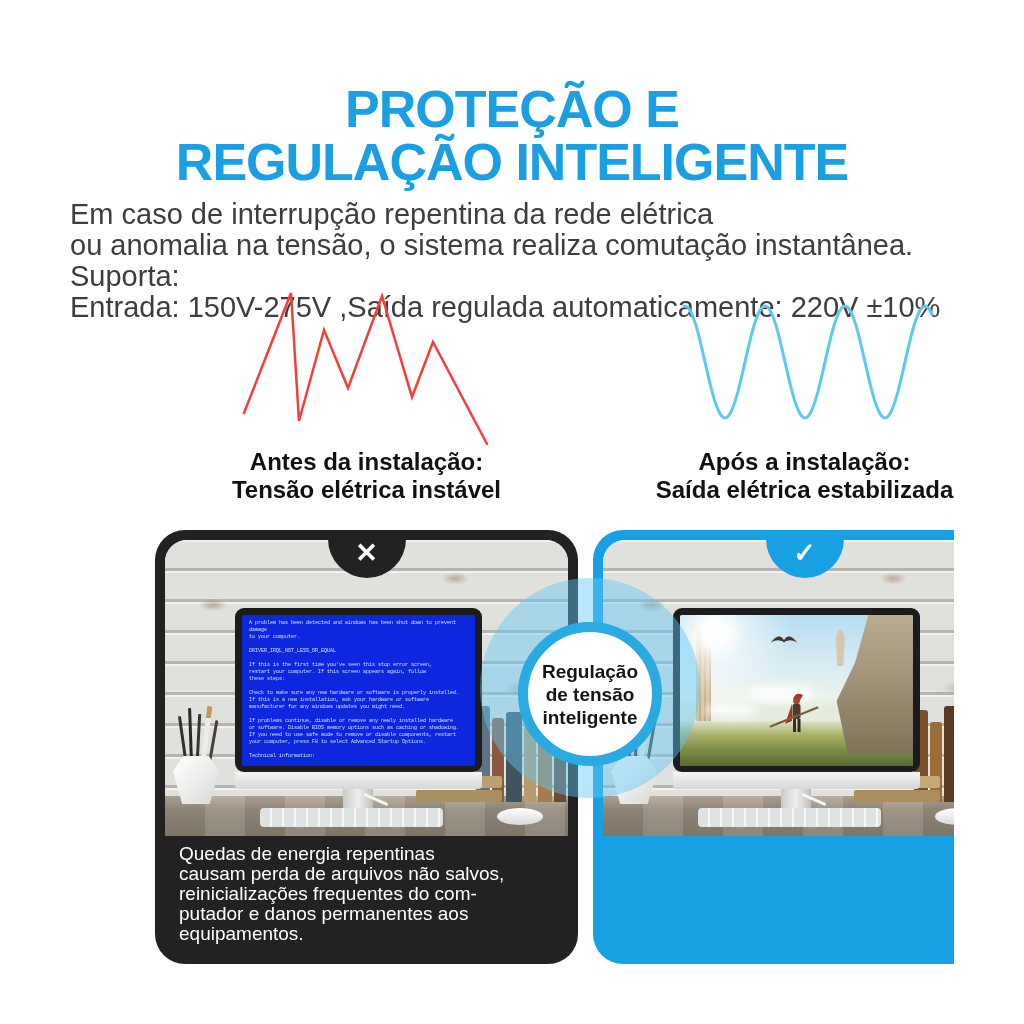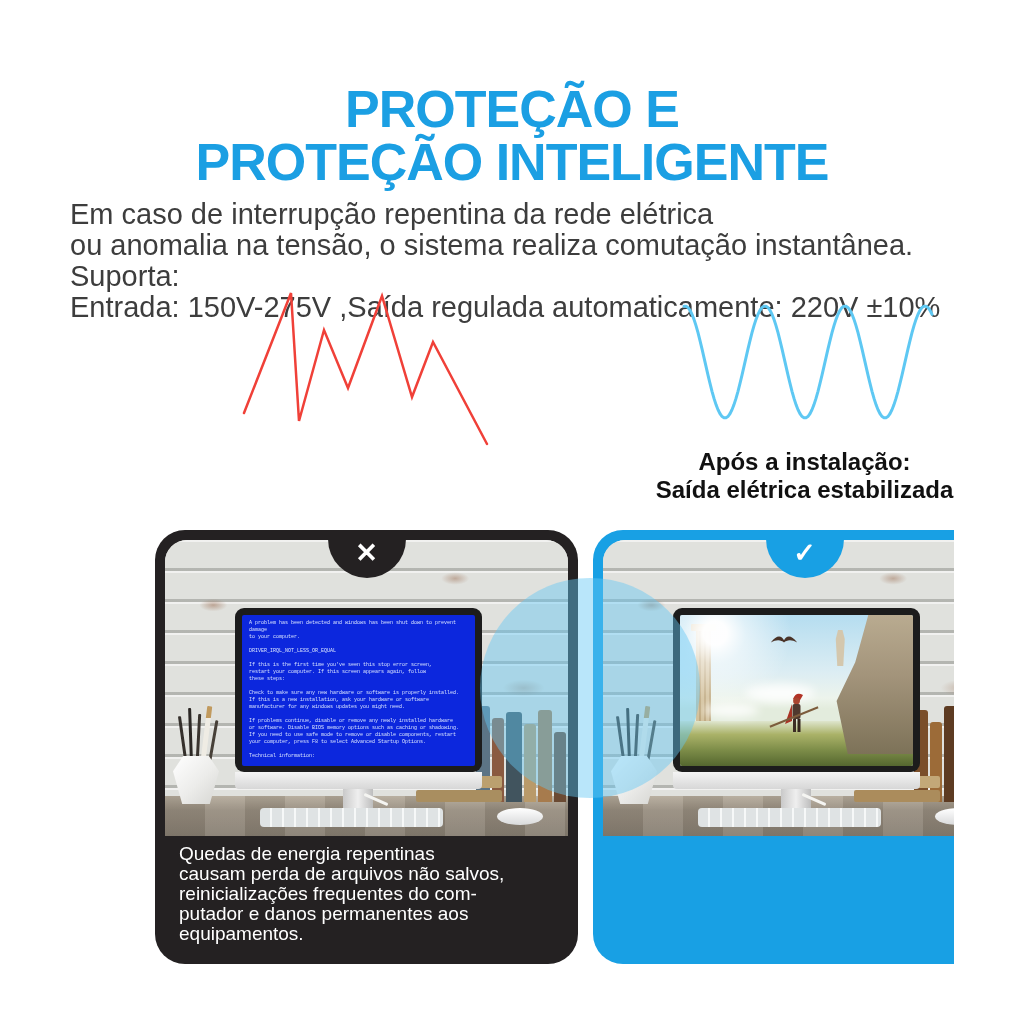--- a/index.html
+++ b/index.html
@@ -117,32 +117,34 @@
          display:flex;align-items:center;justify-content:center;text-align:center;z-index:7;
          font-weight:bold;font-size:19px;line-height:23px;color:#151515;}
 </style>
 </head>
 <body>
 
 <div class="canvas">
 
   <h1 class="title">
       <span style="display:block">PROTEÇÃO E</span>
-      <span style="display:block">PROTEÇÃO INTELIGENTE</span>
+      <span style="display:block">REGULAÇÃO INTELIGENTE</span>
     </h1>
   <p class="subtitle pre">Em caso de interrupção repentina da rede elétrica
 ou anomalia na tensão, o sistema realiza comutação instantânea. Suporta:
 Entrada: 150V-275V ,Saída regulada automaticamente: 220V ±10%</p>
 
   <svg id="wave-unstable" class="wave-svg" width="330" height="175" viewBox="0 0 330 175">
     <polyline id="poly-unstable" fill="none" stroke="#f04038" stroke-width="2.5" stroke-linejoin="miter" stroke-linecap="round" points="44,128 91,8 99,136 124,45 148,103 182,11 212,112 233,57 287,159"></polyline>
   </svg>
   <svg id="wave-stable" class="wave-svg" width="280" height="140" viewBox="0 0 280 140">
     <path id="path-stable" fill="none" stroke="#5ec8f3" stroke-width="3" stroke-linecap="round" d="M14.0 11.2 L16.0 11.2 L18.0 12.5 L20.0 15.3 L22.0 19.3 L24.0 24.4 L26.0 30.6 L28.0 37.7 L30.0 45.6 L32.0 53.9 L34.0 62.6 L36.0 71.4 L38.0 80.1 L40.0 88.4 L42.0 96.3 L44.0 103.4 L46.0 109.6 L48.0 114.7 L50.0 118.7 L52.0 121.5 L54.0 122.8 L56.0 122.8 L58.0 121.5 L60.0 118.7 L62.0 114.7 L64.0 109.6 L66.0 103.4 L68.0 96.3 L70.0 88.4 L72.0 80.1 L74.0 71.4 L76.0 62.6 L78.0 53.9 L80.0 45.6 L82.0 37.7 L84.0 30.6 L86.0 24.4 L88.0 19.3 L90.0 15.3 L92.0 12.5 L94.0 11.2 L96.0 11.2 L98.0 12.5 L100.0 15.3 L102.0 19.3 L104.0 24.4 L106.0 30.6 L108.0 37.7 L110.0 45.6 L112.0 53.9 L114.0 62.6 L116.0 71.4 L118.0 80.1 L120.0 88.4 L122.0 96.3 L124.0 103.4 L126.0 109.6 L128.0 114.7 L130.0 118.7 L132.0 121.5 L134.0 122.8 L136.0 122.8 L138.0 121.5 L140.0 118.7 L142.0 114.7 L144.0 109.6 L146.0 103.4 L148.0 96.3 L150.0 88.4 L152.0 80.1 L154.0 71.4 L156.0 62.6 L158.0 53.9 L160.0 45.6 L162.0 37.7 L164.0 30.6 L166.0 24.4 L168.0 19.3 L170.0 15.3 L172.0 12.5 L174.0 11.2 L176.0 11.2 L178.0 12.5 L180.0 15.3 L182.0 19.3 L184.0 24.4 L186.0 30.6 L188.0 37.7 L190.0 45.6 L192.0 53.9 L194.0 62.6 L196.0 71.4 L198.0 80.1 L200.0 88.4 L202.0 96.3 L204.0 103.4 L206.0 109.6 L208.0 114.7 L210.0 118.7 L212.0 121.5 L214.0 122.8 L216.0 122.8 L218.0 121.5 L220.0 118.7 L222.0 114.7 L224.0 109.6 L226.0 103.4 L228.0 96.3 L230.0 88.4 L232.0 80.1 L234.0 71.4 L236.0 62.6 L238.0 53.9 L240.0 45.6 L242.0 37.7 L244.0 30.6 L246.0 24.4 L248.0 19.3 L250.0 15.3 L252.0 12.5 L254.0 11.2 L256.0 11.2 L258.0 12.5 L260.0 15.3 L262.0 19.3"></path>
   </svg>
+  <div class="wave-label left pre">Antes da instalação:
+Tensão elétrica instável</div>
   <div class="wave-label right pre">Após a instalação:
 Saída elétrica estabilizada</div>
 
   <div class="panel before">
     <div class="photo">
       <div class="wall"></div>
       <div class="desk"></div>
       <div class="pencils">
           <span class="p1"></span>
           <span class="p2"></span>
@@ -257,14 +259,17 @@
       <div class="keyboard"></div>
       <div class="mouse"></div>
       <div class="pen"></div>
     </div>
     <div class="status-tab">
       <span class="status-glyph">✓</span>
     </div>
   </div>
 
   <div class="halo"></div>
+  <div class="badge pre">Regulação
+de tensão
+inteligente</div>
 
 </div>
 
 </body></html>

